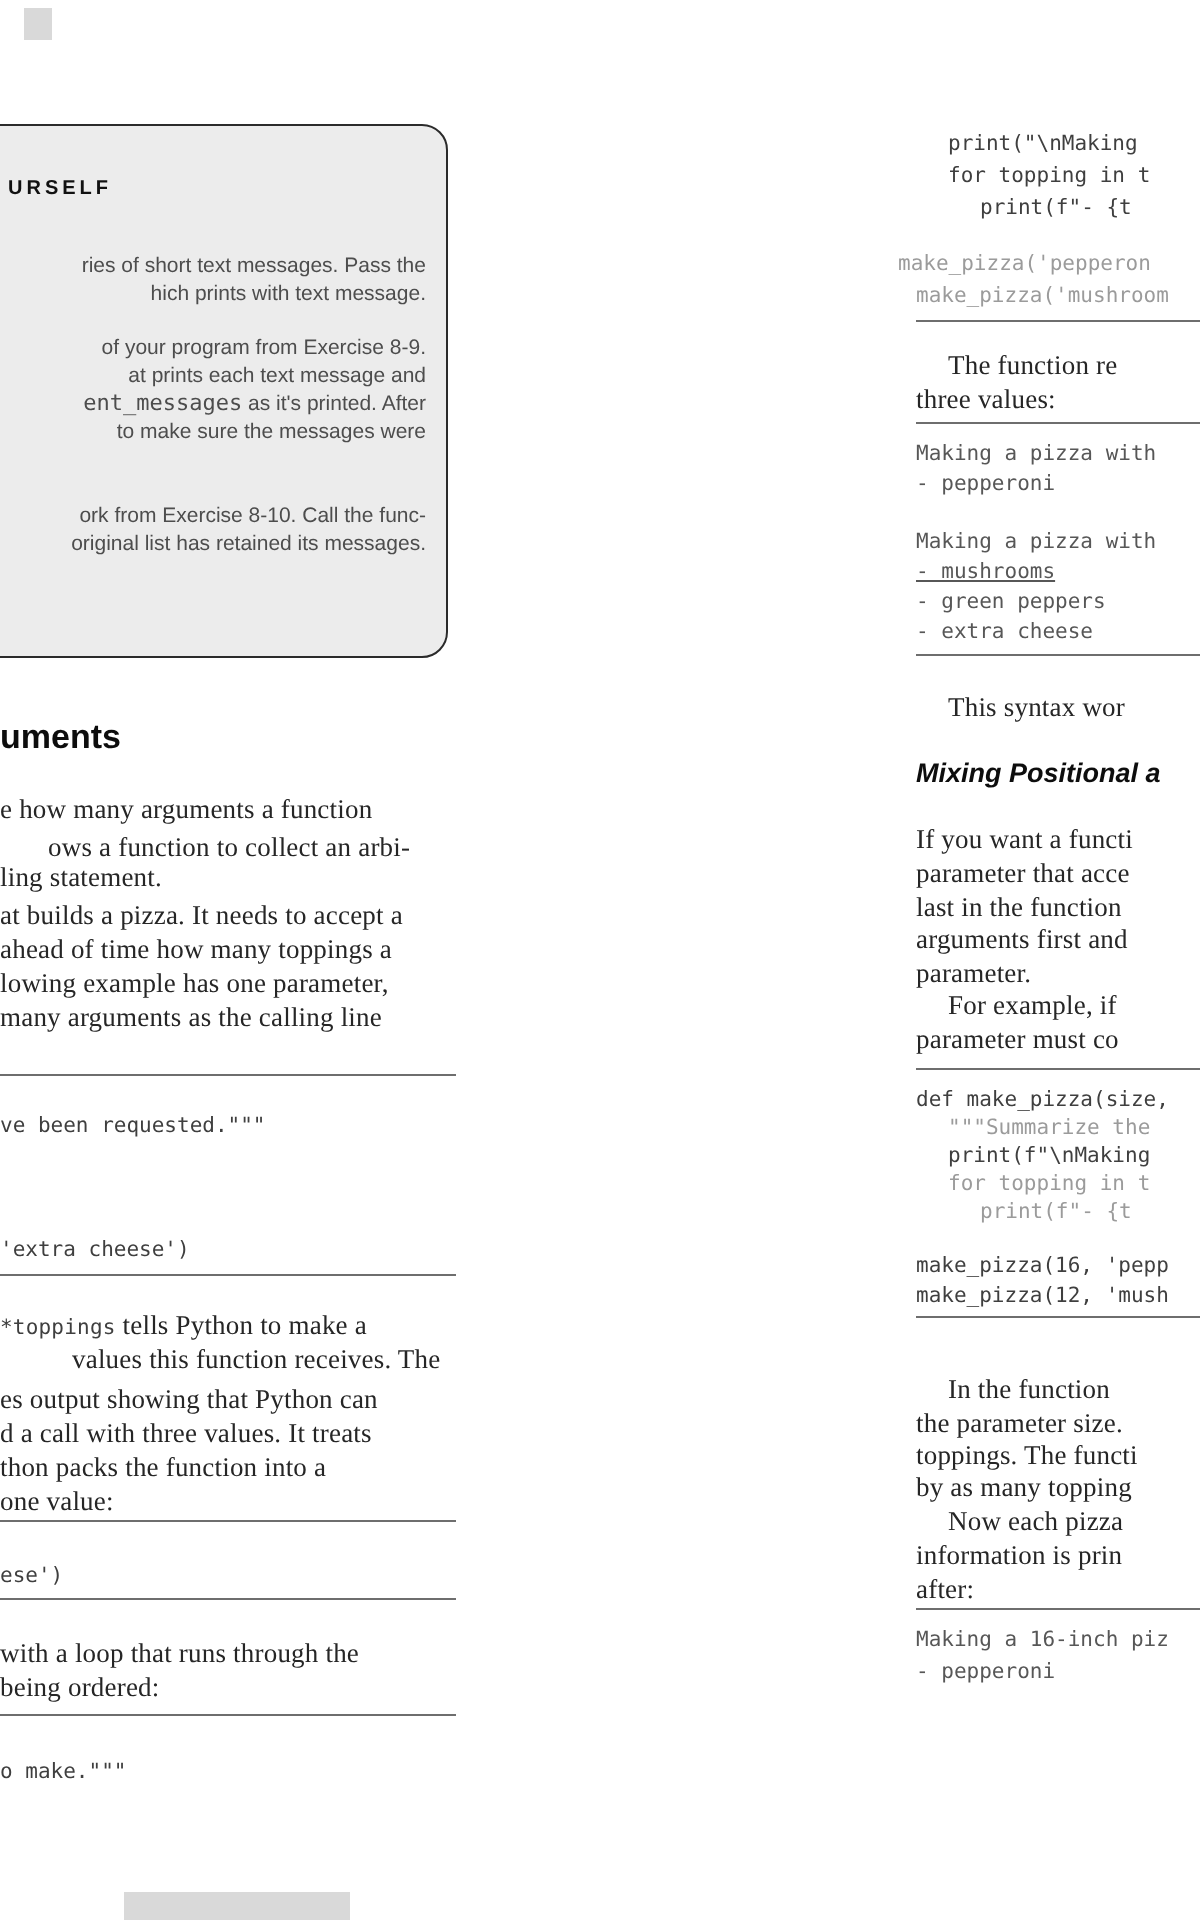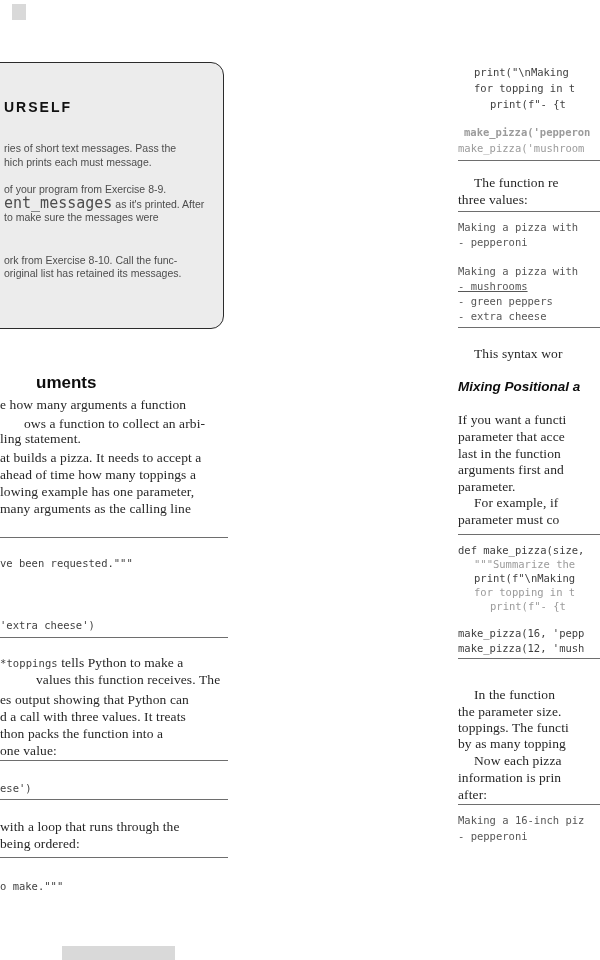--- a/index.html
+++ b/index.html
@@ -2,24 +2,24 @@
 <html><head>
 <meta charset="utf-8">
 <style>
   html,body{margin:0;padding:0;background:#ffffff;}
   #page{position:relative;width:600px;height:960px;background:#ffffff;overflow:hidden;
         font-family:"Liberation Serif",serif;color:#262626;}
   
   .tibox{position:absolute;left:-42px;top:62px;width:266px;height:267px;background:#ececec;
          border:1.5px solid #2b2b2b;border-radius:13px;box-sizing:border-box;}
   .tibox-inner{position:absolute;left:45px;top:0;right:10px;}
-  .ti-title{margin-top:36px;font-family:"Liberation Sans",sans-serif;font-weight:bold;
-            font-size:14px;letter-spacing:2px;color:#111;}
-  .bx{font-family:"Liberation Sans",sans-serif;font-size:10.5px;line-height:13.5px;color:#4d4d4d;}
-  .bx-mono{font-family:"DejaVu Sans Mono",monospace;font-size:15px;color:#4d4d4d;}
+  .ti-title{margin-top:26px;font-family:"Liberation Sans",sans-serif;font-weight:bold;
+            font-size:10px;letter-spacing:2px;color:#111;}
+  .bx{font-family:"Liberation Sans",sans-serif;font-size:10.5px;line-height:13.5px;color:#4d4d4d;text-align:right;}
+  .bx-mono{font-family:"DejaVu Sans Mono",monospace;font-size:11px;color:#4d4d4d;}
   .mt27{margin-top:27px;} .mt14{margin-top:14px;} .mt29{margin-top:29px;}
   
   .sl{position:absolute;left:0;font-size:13.5px;line-height:17px;letter-spacing:0.1px;
       white-space:pre;color:#262626;}
   .hfrag{position:absolute;left:0;font-family:"Liberation Sans",sans-serif;font-weight:bold;
          font-size:17px;color:#0d0d0d;}
   .h3{position:absolute;font-family:"Liberation Sans",sans-serif;font-weight:bold;
       font-style:italic;font-size:13.5px;color:#0d0d0d;white-space:pre;}
   .ml{position:absolute;font-family:"DejaVu Sans Mono",monospace;font-size:10.5px;
       white-space:pre;color:#3f3f3f;}
@@ -34,30 +34,31 @@
 
 <div id="page">
 
   <div class="artifact" style="left:12px;top:4px;width:14px;height:16px;"></div>
   <div class="artifact" style="left:62px;top:946px;width:113px;height:14px;"></div>
 
   <div class="tibox">
     <div class="tibox-inner">
       <div class="ti-title">URSELF</div>
       <div class="bx mt27">ries of short text messages. Pass the</div>
-      <div class="bx">hich prints each must message.</div>
+      <div class="bx">hich prints with text message.</div>
       <div class="bx mt14">of your program from Exercise 8-9.</div>
+      <div class="bx">at prints each text message and</div>
       <div class="bx"><span class="bx-mono">ent_messages</span><span> as it's printed. After</span></div>
       <div class="bx">to make sure the messages were</div>
       <div class="bx mt29">ork from Exercise 8-10. Call the func-</div>
       <div class="bx">original list has retained its messages.</div>
     </div>
   </div>
 
-  <div class="hfrag" style="top:373px;padding-left:36px;">uments</div>
+  <div class="hfrag" style="top:359px;">uments</div>
 
   <div class="sl" style="top:396px;">e how many arguments a function</div>
   <div class="sl" style="top:415px;margin-left:24px;">ows a function to collect an arbi-</div>
   <div class="sl" style="top:430px;">ling statement.</div>
   <div class="sl" style="top:449px;">at builds a pizza. It needs to accept a</div>
   <div class="sl" style="top:466px;">ahead of time how many toppings a</div>
   <div class="sl" style="top:483px;">lowing example has one parameter,</div>
   <div class="sl" style="top:500px;">many arguments as the calling line</div>
 
   <div class="rule" style="left:0;top:537px;width:228px;"></div>
@@ -78,21 +79,21 @@
 
   <div class="sl" style="top:818px;">with a loop that runs through the</div>
   <div class="sl" style="top:835px;">being ordered:</div>
 
   <div class="rule" style="left:0;top:857px;width:228px;"></div>
   <div class="ml" style="left:0;top:880px;">o make."""</div>
 
   <div class="ml" style="left:474px;top:66px;">print("\nMaking</div>
   <div class="ml" style="left:474px;top:82px;">for topping in t</div>
   <div class="ml" style="left:490px;top:98px;">print(f"- {t</div>
-  <div class="ml gray" style="left:464px;top:126px;font-weight:bold;">make_pizza('pepperon</div>
+  <div class="ml gray" style="left:449px;top:126px;">make_pizza('pepperon</div>
   <div class="ml gray" style="left:458px;top:142px;">make_pizza('mushroom</div>
 
   <div class="rule" style="left:458px;top:160px;width:142px;"></div>
 
   <div class="sl" style="left:474px;top:174px;">The function re</div>
   <div class="sl" style="left:458px;top:191px;">three values:</div>
 
   <div class="rule" style="left:458px;top:211px;width:142px;"></div>
   <div class="ml out" style="left:458px;top:221px;">Making a pizza with</div>
   <div class="ml out" style="left:458px;top:236px;">- pepperoni</div>

